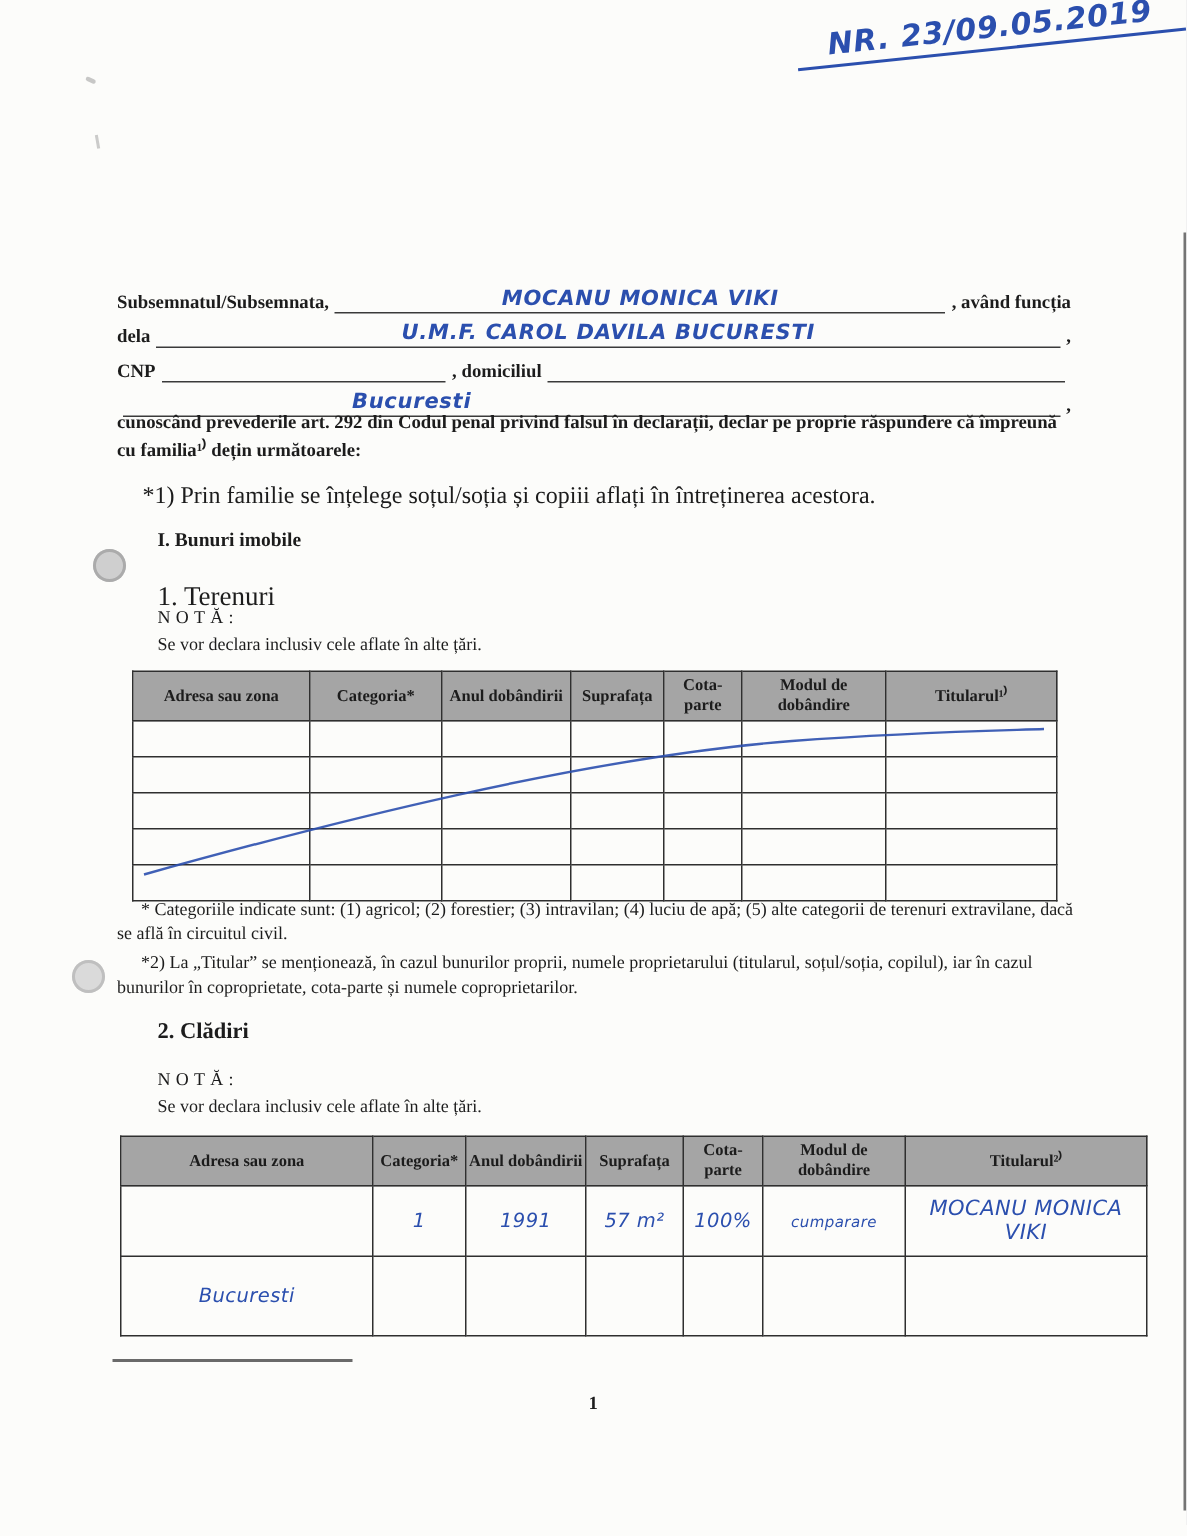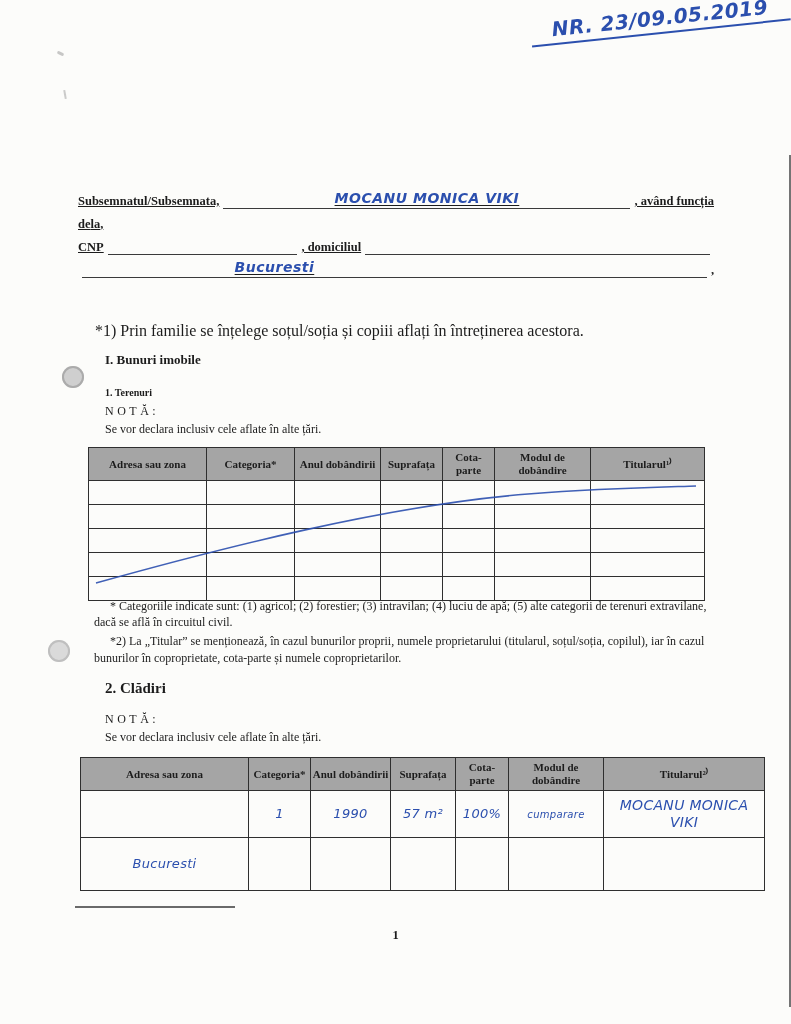--- a/index.html
+++ b/index.html
@@ -14,43 +14,43 @@
     color:#2b4fae; letter-spacing:.5px; white-space:nowrap;
   }
   .hw-number {
     left:530px; top:6px; width:260px; transform:rotate(-6deg);
     font-size:20px; font-weight:bold; border-bottom:2px solid #2b4fae;
     text-align:center; padding-bottom:2px;
   }
   .title { left:0; top:124px; width:100%; text-align:center;
     font-size:15px; font-weight:bold; letter-spacing:.8px; }
   .intro { left:78px; top:186px; width:636px; font-size:12.5px; font-weight:bold; }
-  .irow { display:flex; align-items:flex-end; height:23px;text-decoration:underline; }
+  .irow { display:flex; align-items:flex-end; height:23px; }
   .irow .lbl { white-space:nowrap; }
   .blank { flex:1; border-bottom:1.2px solid #3a3a3a; text-align:center;
     margin:0 4px; position:relative; min-width:20px; }
   .blank .hw { position:relative; top:-1px; font-size:14px; }
   .decl { left:78px; top:272px; width:638px; font-size:12.5px; font-weight:bold; line-height:1.55; }
   .fn1 { left:95px; top:322px; font-size:16px; }
   .h-sec { left:105px; top:352px; font-size:13px; font-weight:bold; }
-  .h-sub1 { left:105px; top:387px; font-size:10px; font-weight:bold; }
+  .h-sub1 { left:105px; top:387px; font-size:18px; font-weight:normal; }
   .nota { font-size:12px; letter-spacing:3.5px; }
   .nota1 { left:105px; top:404px; }
   .nota1t { left:105px; top:422px; font-size:12px; }
   .t1wrap { left:88px; top:447px; width:616px; }
   .t2wrap { left:80px; top:757px; width:684px; }
   table { width:100%; border-collapse:collapse; table-layout:fixed; }
   th { background:#a5a5a5; border:1px solid #2f2f2f; font-size:11px;
        line-height:1.2; padding:3px 1px; font-weight:bold; }
   td { border:1px solid #2f2f2f; font-size:12px; padding:1px 3px;
        vertical-align:middle; text-align:center; overflow:hidden; }
   .t1wrap td { height:21px; }
   .strike { left:88px; top:447px; pointer-events:none; }
   .fn2 { left:78px; top:598px; width:646px; font-size:12px; line-height:1.35; }
-  .fn2 p { margin:0 0 3px 16px; text-indent:16px; }
+  .fn2 p { margin:0 0 3px 0; text-indent:16px; }
   .h-sub2 { left:105px; top:680px; font-size:15px; font-weight:bold; }
   .nota2 { left:105px; top:712px; }
   .nota2t { left:105px; top:730px; font-size:12px; }
   .row-data td { height:44px; }
   .row-addr td { height:50px; }
   .hw-cell { font-size:13px; white-space:normal; letter-spacing:.3px; }
   .titular-cell { font-size:14px; }
   .bottom-line { left:75px; top:906px; width:160px; height:2px; background:#6a6a6a; }
   .page-number { left:0; top:928px; width:100%; text-align:center;
     font-size:12.5px; font-weight:bold; }
@@ -81,34 +81,36 @@
 
   <div class="abs intro">
     <div class="irow">
       <span class="lbl">Subsemnatul/Subsemnata,</span>
       <span class="blank"><span class="hw">MOCANU MONICA VIKI</span></span>
       <span class="lbl">, având funcția</span>
     </div>
     <div class="irow">
       <span class="lbl">de</span>
       <span class="lbl">la</span>
+      <span class="blank" style="flex:1.3"><span class="hw">U.M.F. CAROL DAVILA BUCURESTI</span></span>
       <span class="lbl">,</span>
     </div>
     <div class="irow">
       <span class="lbl">CNP</span>
       <span class="blank" style="flex:.55"></span>
       <span class="lbl">, domiciliul</span>
       <span class="blank" style="flex:1"></span>
     </div>
     <div class="irow">
       <span class="blank" style="flex:1"><span class="hw" style="left:-120px">Bucuresti</span></span>
       <span class="lbl">,</span>
     </div>
   </div>
 
+  <div class="abs decl">cunoscând prevederile art. 292 din Codul penal privind falsul în declarații, declar pe proprie răspundere că împreună cu familia¹⁾ dețin următoarele:</div>
 
   <div class="abs fn1">*1) Prin familie se înțelege soțul/soția și copiii aflați în întreținerea acestora.</div>
 
   <div class="abs h-sec">I. Bunuri imobile</div>
 
   <div class="abs h-sub1">1. Terenuri</div>
   <div class="abs nota nota1">NOTĂ:</div>
   <div class="abs nota1t">Se vor declara inclusiv cele aflate în alte țări.</div>
 
   <div class="abs t1wrap">
@@ -215,21 +217,21 @@
           <th>Suprafața</th>
           <th>Cota-parte</th>
           <th>Modul de dobândire</th>
           <th>Titularul²⁾</th>
         </tr>
       </thead>
       <tbody>
         <tr class="row-data">
           <td></td>
           <td><span class="hw hw-cell">1</span></td>
-          <td><span class="hw hw-cell">1990</span></td>
+          <td><span class="hw hw-cell">1991</span></td>
           <td><span class="hw hw-cell">57 m²</span></td>
           <td><span class="hw hw-cell">100%</span></td>
           <td><span class="hw hw-cell" style="font-size:10px">cumparare</span></td>
           <td><span class="hw hw-cell titular-cell">MOCANU MONICA VIKI</span></td>
         </tr>
         <tr class="row-addr">
           <td><span class="hw hw-cell">Bucuresti</span></td>
           <td></td>
             <td></td>
             <td></td>

